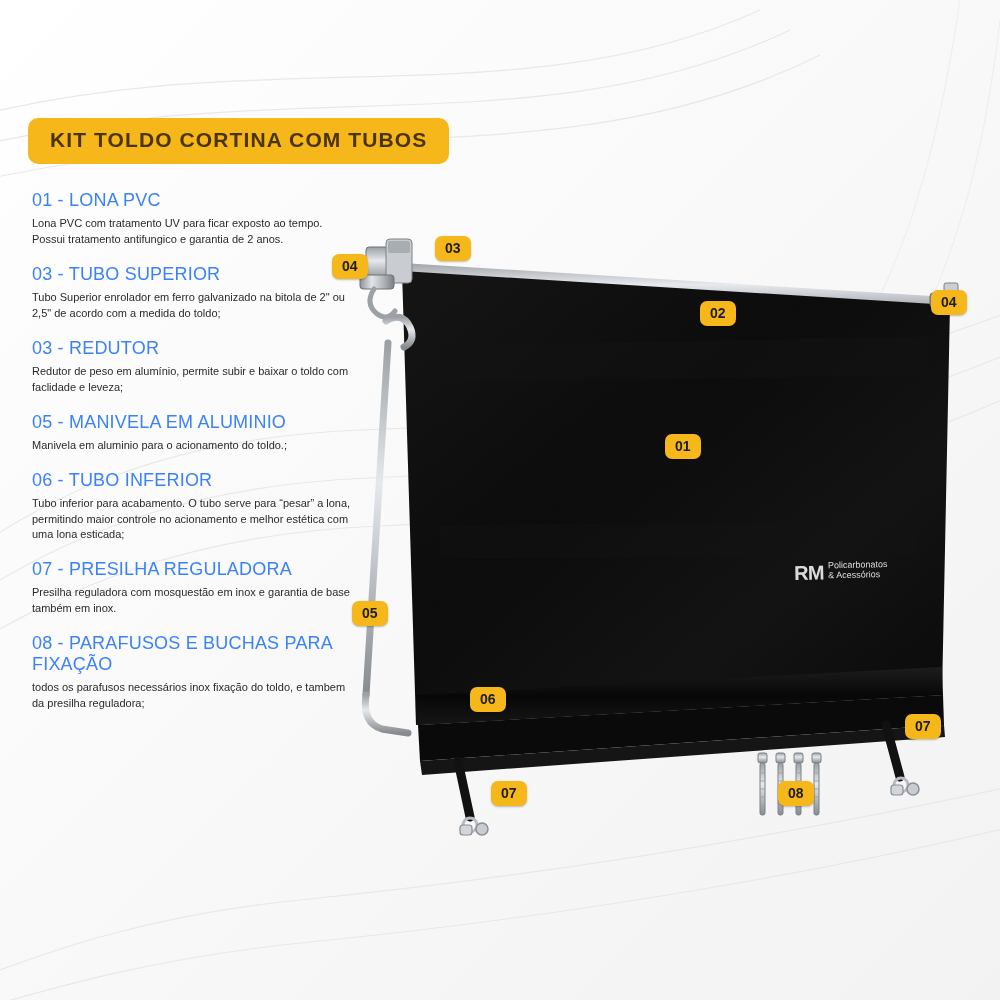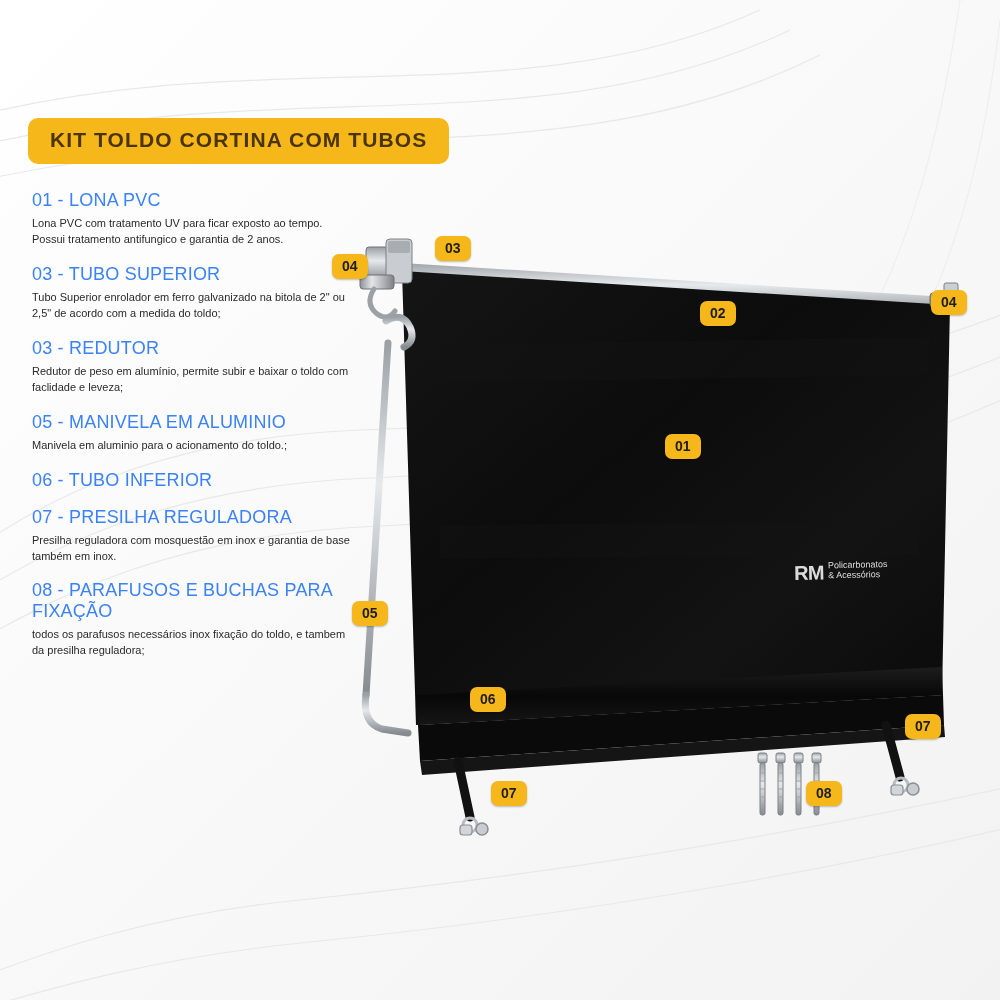--- a/index.html
+++ b/index.html
@@ -163,20 +163,21 @@
     </div>
 
 
     <div class="spec-item">
       <div class="spec-title">05 - MANIVELA EM ALUMINIO</div>
       <div class="spec-desc">Manivela em aluminio para o acionamento do toldo.;</div>
     </div>
 
     <div class="spec-item">
       <div class="spec-title">06 - TUBO INFERIOR</div>
+      <div class="spec-desc">Tubo inferior para acabamento. O tubo serve para “pesar” a lona, permitindo maior controle no acionamento e melhor estética com uma lona esticada;</div>
     </div>
 
     <div class="spec-item">
       <div class="spec-title">07 - PRESILHA REGULADORA</div>
       <div class="spec-desc">Presilha reguladora com mosquestão em inox e garantia de base também em inox.</div>
     </div>
 
     <div class="spec-item">
       <div class="spec-title">08 - PARAFUSOS E BUCHAS PARA FIXAÇÃO</div>
       <div class="spec-desc">todos os parafusos necessários inox fixação do toldo, e tambem da presilha reguladora;</div>
@@ -289,15 +290,15 @@
 
   <div class="badge" style="left:414px; top:236px;margin-left:21px;">03</div>
   <div class="badge" style="left:332px; top:254px;">04</div>
   <div class="badge" style="left:700px; top:301px;">02</div>
   <div class="badge" style="left:931px; top:290px;">04</div>
   <div class="badge" style="left:657px; top:434px;margin-left:8px;">01</div>
   <div class="badge" style="left:352px; top:561px;margin-top:40px;">05</div>
   <div class="badge" style="left:470px; top:687px;">06</div>
   <div class="badge" style="left:905px; top:714px;">07</div>
   <div class="badge" style="left:491px; top:781px;">07</div>
-  <div class="badge" style="left:806px; top:781px;">08</div>
+  <div class="badge" style="left:778px; top:781px;">08</div>
 
 </div>
 
 </body></html>

